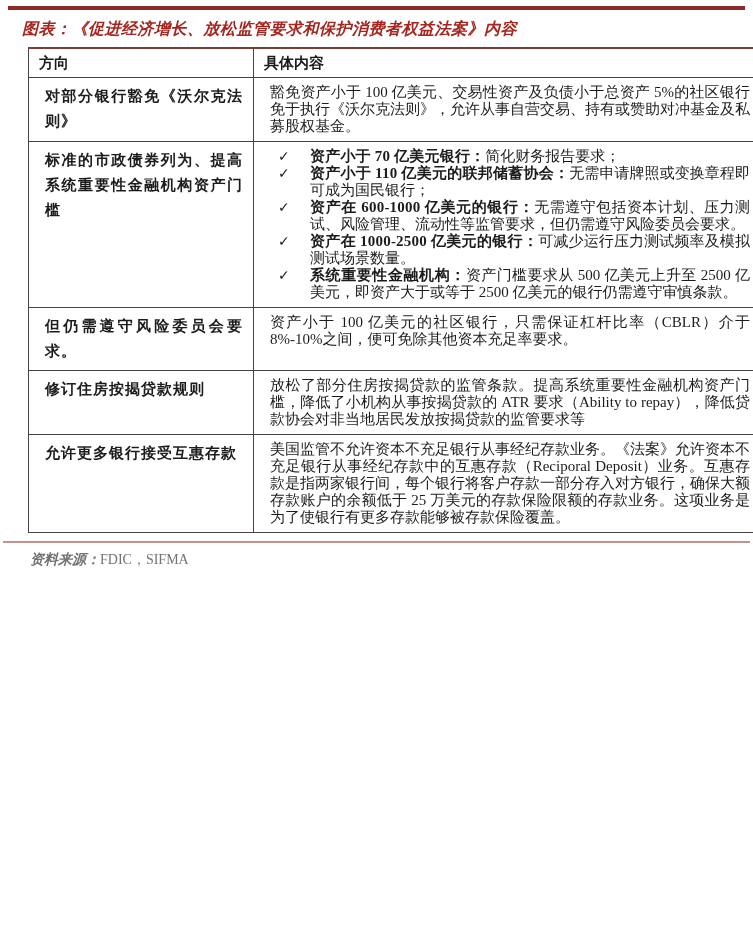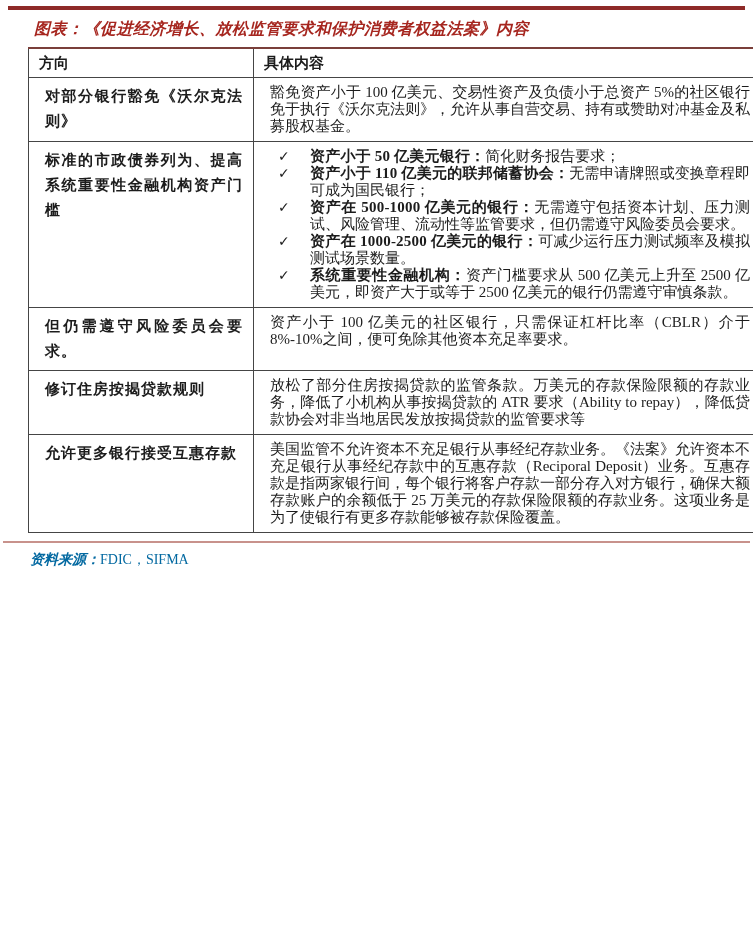--- a/index.html
+++ b/index.html
@@ -13,21 +13,21 @@
     width: 753px; height: 934px;
     overflow: hidden;
     background: #ffffff;
   }
   .top-rule {
     margin: 6px 8px 0 8px;
     height: 4px;
     background: #8E2A28;
   }
   .fig-title {
-    margin: 9px 24px 7px 34px;
+    margin: 9px 24px 7px 22px;
     font-size: 16px;
     font-weight: bold;
     font-style: italic;
     color: #A6261F;
     letter-spacing: 0.5px;
   }
   table.doc-table {
     margin-left: 28px;
     width: 733px;
     border-collapse: collapse;
@@ -74,21 +74,21 @@
   }
   .bullet b { letter-spacing: 0.2px; }
   .bottom-rule {
     margin: 8px 3px 0 3px;
     height: 2px;
     background: #C8928C;
   }
   .source-note {
     margin: 8px 0 0 30px;
     font-size: 14px;
-    color: #0369a1;
+    color: #737373;
   }
   .src-label { font-weight: bold; font-style: italic; }
 </style>
 </head>
 <body>
 
 <div class="page">
   <div class="top-rule"></div>
   <div class="fig-title">图表：《促进经济增长、放松监管要求和保护消费者权益法案》内容</div>
 
@@ -102,37 +102,37 @@
     <tbody id="table-body">
         <tr>
           <td class="dir">对部分银行豁免《沃尔克法则》</td>
           <td class="content">
             <div class="para">豁免资产小于 100 亿美元、交易性资产及负债小于总资产 5%的社区银行免于执行《沃尔克法则》，允许从事自营交易、持有或赞助对冲基金及私募股权基金。</div>
           </td>
         </tr>
         <tr>
           <td class="dir">标准的市政债券列为、提高系统重要性金融机构资产门槛</td>
           <td class="content">
-            <div class="bullet"><span class="check">✓</span><b>资产小于 50 亿美元银行：</b><span>简化财务报告要求；</span></div>
+            <div class="bullet"><span class="check">✓</span><b>资产小于 70 亿美元银行：</b><span>简化财务报告要求；</span></div>
             <div class="bullet"><span class="check">✓</span><b>资产小于 110 亿美元的联邦储蓄协会：</b><span>无需申请牌照或变换章程即可成为国民银行；</span></div>
-            <div class="bullet"><span class="check">✓</span><b>资产在 500-1000 亿美元的银行：</b><span>无需遵守包括资本计划、压力测试、风险管理、流动性等监管要求，但仍需遵守风险委员会要求。</span></div>
+            <div class="bullet"><span class="check">✓</span><b>资产在 600-1000 亿美元的银行：</b><span>无需遵守包括资本计划、压力测试、风险管理、流动性等监管要求，但仍需遵守风险委员会要求。</span></div>
             <div class="bullet"><span class="check">✓</span><b>资产在 1000-2500 亿美元的银行：</b><span>可减少运行压力测试频率及模拟测试场景数量。</span></div>
             <div class="bullet"><span class="check">✓</span><b>系统重要性金融机构：</b><span>资产门槛要求从 500 亿美元上升至 2500 亿美元，即资产大于或等于 2500 亿美元的银行仍需遵守审慎条款。</span></div>
           </td>
         </tr>
         <tr>
           <td class="dir">但仍需遵守风险委员会要求。</td>
           <td class="content">
             <div class="para">资产小于 100 亿美元的社区银行，只需保证杠杆比率（CBLR）介于 8%-10%之间，便可免除其他资本充足率要求。</div>
           </td>
         </tr>
         <tr>
           <td class="dir">修订住房按揭贷款规则</td>
           <td class="content">
-            <div class="para">放松了部分住房按揭贷款的监管条款。万美元的存款保险限额的存款业务，降低了小机构从事按揭贷款的 ATR 要求（Ability to repay），降低贷款协会对非当地居民发放按揭贷款的监管要求等</div>
+            <div class="para">放松了部分住房按揭贷款的监管条款。提高系统重要性金融机构资产门槛，降低了小机构从事按揭贷款的 ATR 要求（Ability to repay），降低贷款协会对非当地居民发放按揭贷款的监管要求等</div>
           </td>
         </tr>
         <tr>
           <td class="dir">允许更多银行接受互惠存款</td>
           <td class="content">
             <div class="para">美国监管不允许资本不充足银行从事经纪存款业务。《法案》允许资本不充足银行从事经纪存款中的互惠存款（Reciporal Deposit）业务。互惠存款是指两家银行间，每个银行将客户存款一部分存入对方银行，确保大额存款账户的余额低于 25 万美元的存款保险限额的存款业务。这项业务是为了使银行有更多存款能够被存款保险覆盖。</div>
           </td>
         </tr>
       </tbody>
   </table>

